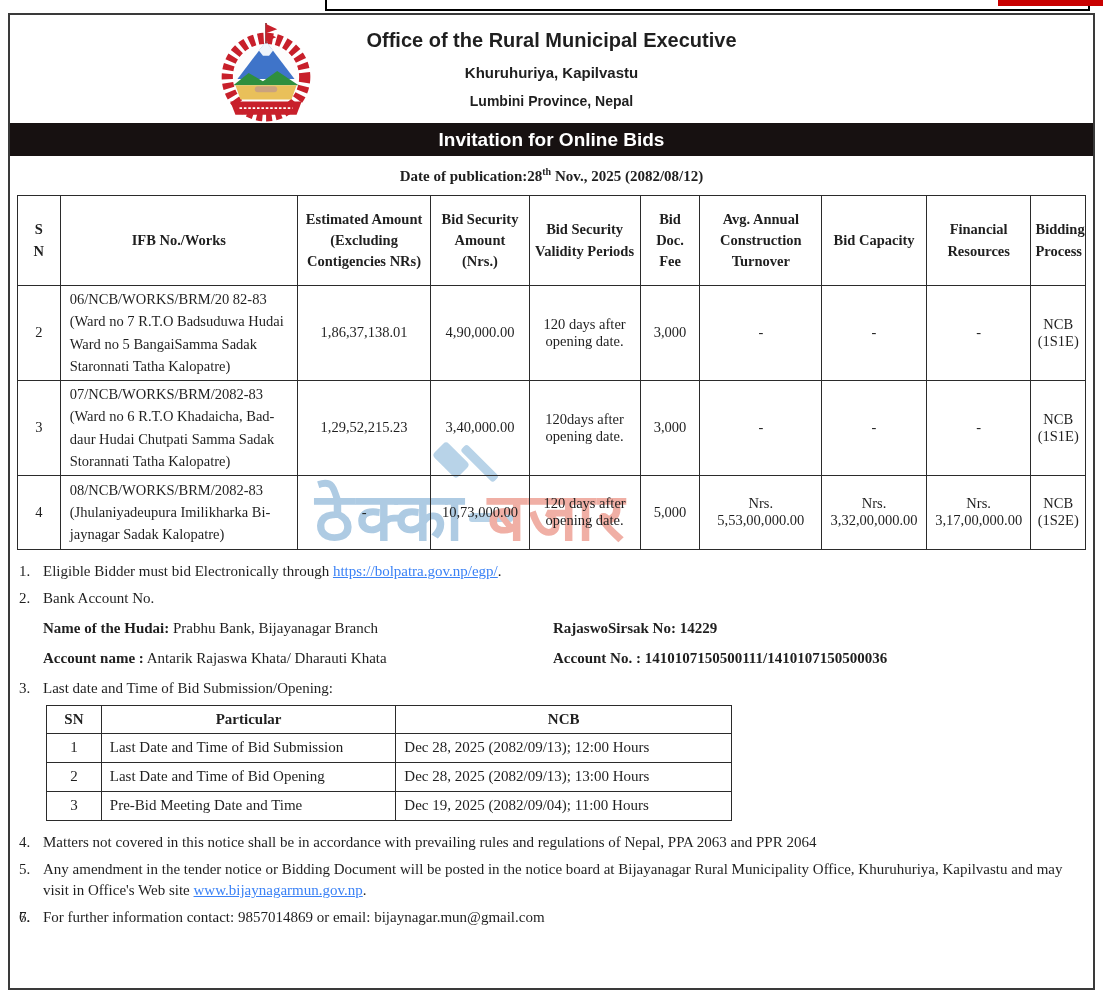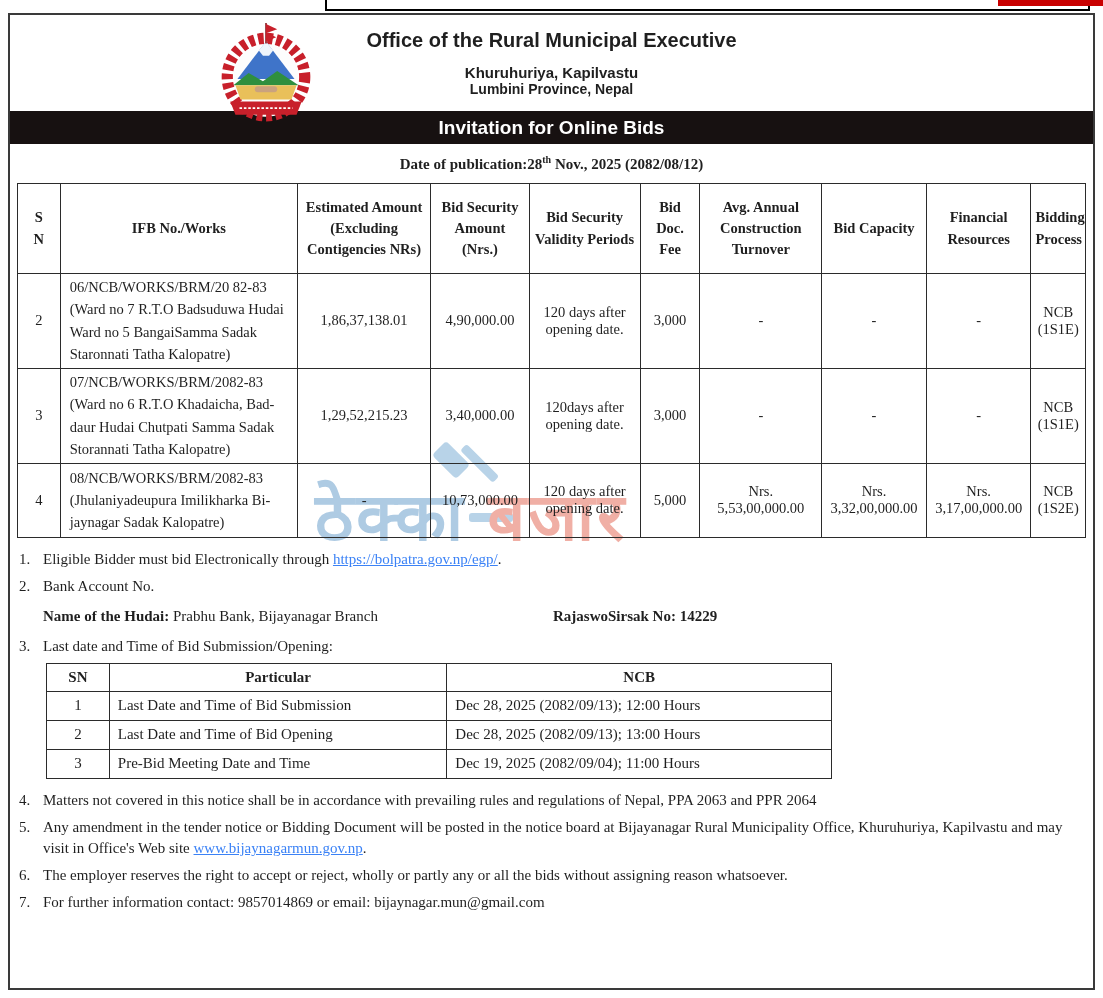--- a/index.html
+++ b/index.html
@@ -19,21 +19,21 @@
     position:absolute; left:8px; top:13px; width:1087px; height:977px;
     border:2px solid #3a3a3a; background:#fff; box-sizing:border-box; z-index:0;
   }
 
   .logo { position:absolute; left:205px; top:6px; width:102px; height:106px; }
 
   .hdr { text-align:center; font-family:"Liberation Sans", sans-serif; font-weight:bold; padding-top:7px; }
   .hdr .l1 { font-size:18px; }
   .hdr .l2 { font-size:20px; margin-top:7px;text-align:center; }
   .hdr .l3 { font-size:15px; margin-top:12px; }
-  .hdr .l4 { font-size:14px; }
+  .hdr .l4 { font-size:14px; margin-top:12px; }
 
   .banner {
     margin-top:14px; background:#171111; color:#fff;
     font-family:"Liberation Sans", sans-serif; font-weight:bold; font-size:19px;
     text-align:center; height:33px; line-height:33px;
   }
 
   .pubdate { text-align:center; font-weight:bold; font-size:15px; margin-top:10px; }
   .pubdate sup { font-size:10px; }
   .intro { font-size:15.5px; margin:8px 8px 0 9px; }
@@ -57,21 +57,21 @@
   col.c-fin{width:9.8%} col.c-proc{width:5.1%}
 
   .notes { margin:11px 10px 0 9px; font-size:15px; line-height:21px; }
   .note { position:relative; padding-left:24px; margin-bottom:6px; }
   .note .num { position:absolute; left:0; }
   .note a { color:#3b82f6; }
   .bankline { position:relative; padding-left:24px; margin:9px 0; }
   .bankline b { font-weight:bold; }
   .bankline .rightcol { position:absolute; left:534px; top:0; font-weight:bold; }
 
-  table.sched { border-collapse:collapse; margin:5px 0 11px 27px; width:786px; table-layout:fixed; }
+  table.sched { border-collapse:collapse; margin:5px 0 11px 27px; width:686px; table-layout:fixed; }
   table.sched th, table.sched td {
     border:1px solid #2b2b2b; font-size:15px; padding:1px 8px; box-sizing:border-box;
   }
   table.sched th { font-weight:bold; text-align:center; height:28px; }
   table.sched td { height:29px; text-align:left; }
   table.sched td.snc { text-align:center; }
   col.s-sn{width:8%} col.s-part{width:43%} col.s-ncb{width:49%}
 
   .watermark {
     position:absolute; left:305px; top:430px; z-index:-1; pointer-events:none;
@@ -203,20 +203,24 @@
     <div class="note">
       <span class="num">1.</span><span>Eligible Bidder must  bid Electronically through </span><a href="#">https://bolpatra.gov.np/egp/</a><span>.</span>
     </div>
     <div class="note">
       <span class="num">2.</span><span>Bank Account No.</span>
     </div>
     <div class="bankline">
       <b>Name of the Hudai:</b><span> Prabhu Bank, Bijayanagar Branch</span>
       <span class="rightcol">RajaswoSirsak No: 14229</span>
     </div>
+    <div class="bankline">
+      <b>Account name :</b><span> Antarik Rajaswa Khata/ Dharauti Khata</span>
+      <span class="rightcol">Account  No. : 1410107150500111/1410107150500036</span>
+    </div>
     <div class="note">
       <span class="num">3.</span><span>Last date and Time of Bid Submission/Opening:</span>
     </div>
 
     <table class="sched">
       <colgroup>
           <col class="s-sn">
           <col class="s-part">
           <col class="s-ncb">
         </colgroup>
@@ -246,20 +250,20 @@
       </tbody>
     </table>
 
     <div class="note">
       <span class="num">4.</span><span>Matters not covered in this notice shall be in accordance with prevailing rules and regulations of Nepal, PPA 2063 and PPR 2064</span>
     </div>
     <div class="note">
       <span class="num">5.</span><span>Any amendment in the tender notice or Bidding Document will be posted in the notice board at Bijayanagar Rural Municipality Office, Khuruhuriya, Kapilvastu and may visit in Office's Web site </span><a href="#">www.bijaynagarmun.gov.np</a><span>.</span>
     </div>
     <div class="note">
-      <span class="num">6.</span><span>The employer reserves the right to accept or reject, wholly or partly any or all the bids without assigning reason whatsoever.</span>
+      <span class="num">6.</span>
     </div>
     <div class="note">
       <span class="num">7.</span><span>For further information contact: 9857014869 or email: bijaynagar.mun@gmail.com</span>
     </div>
   </div>
 
 </div>
 
 </body></html>

